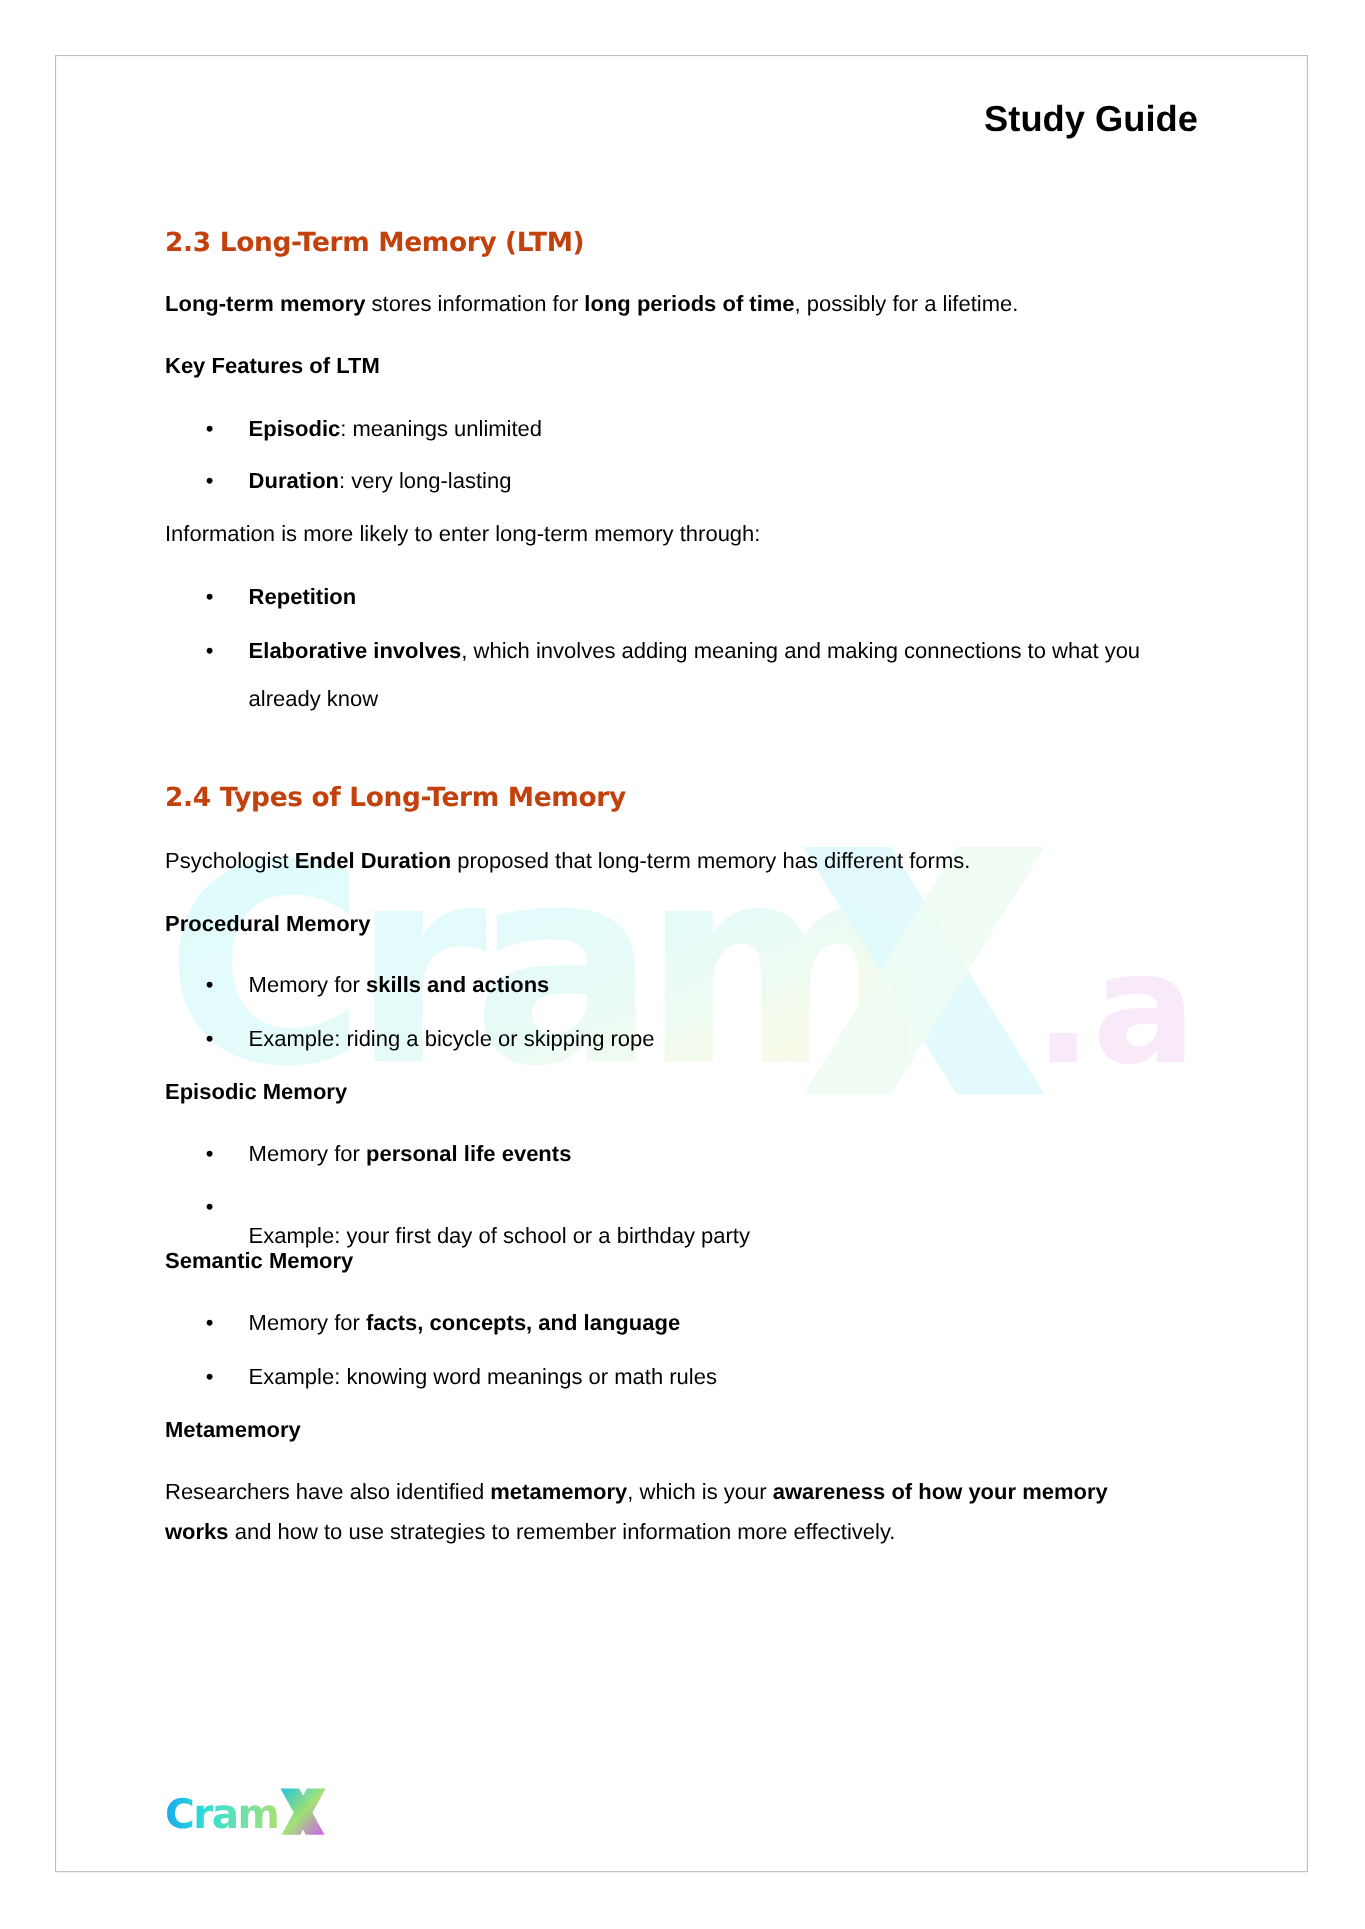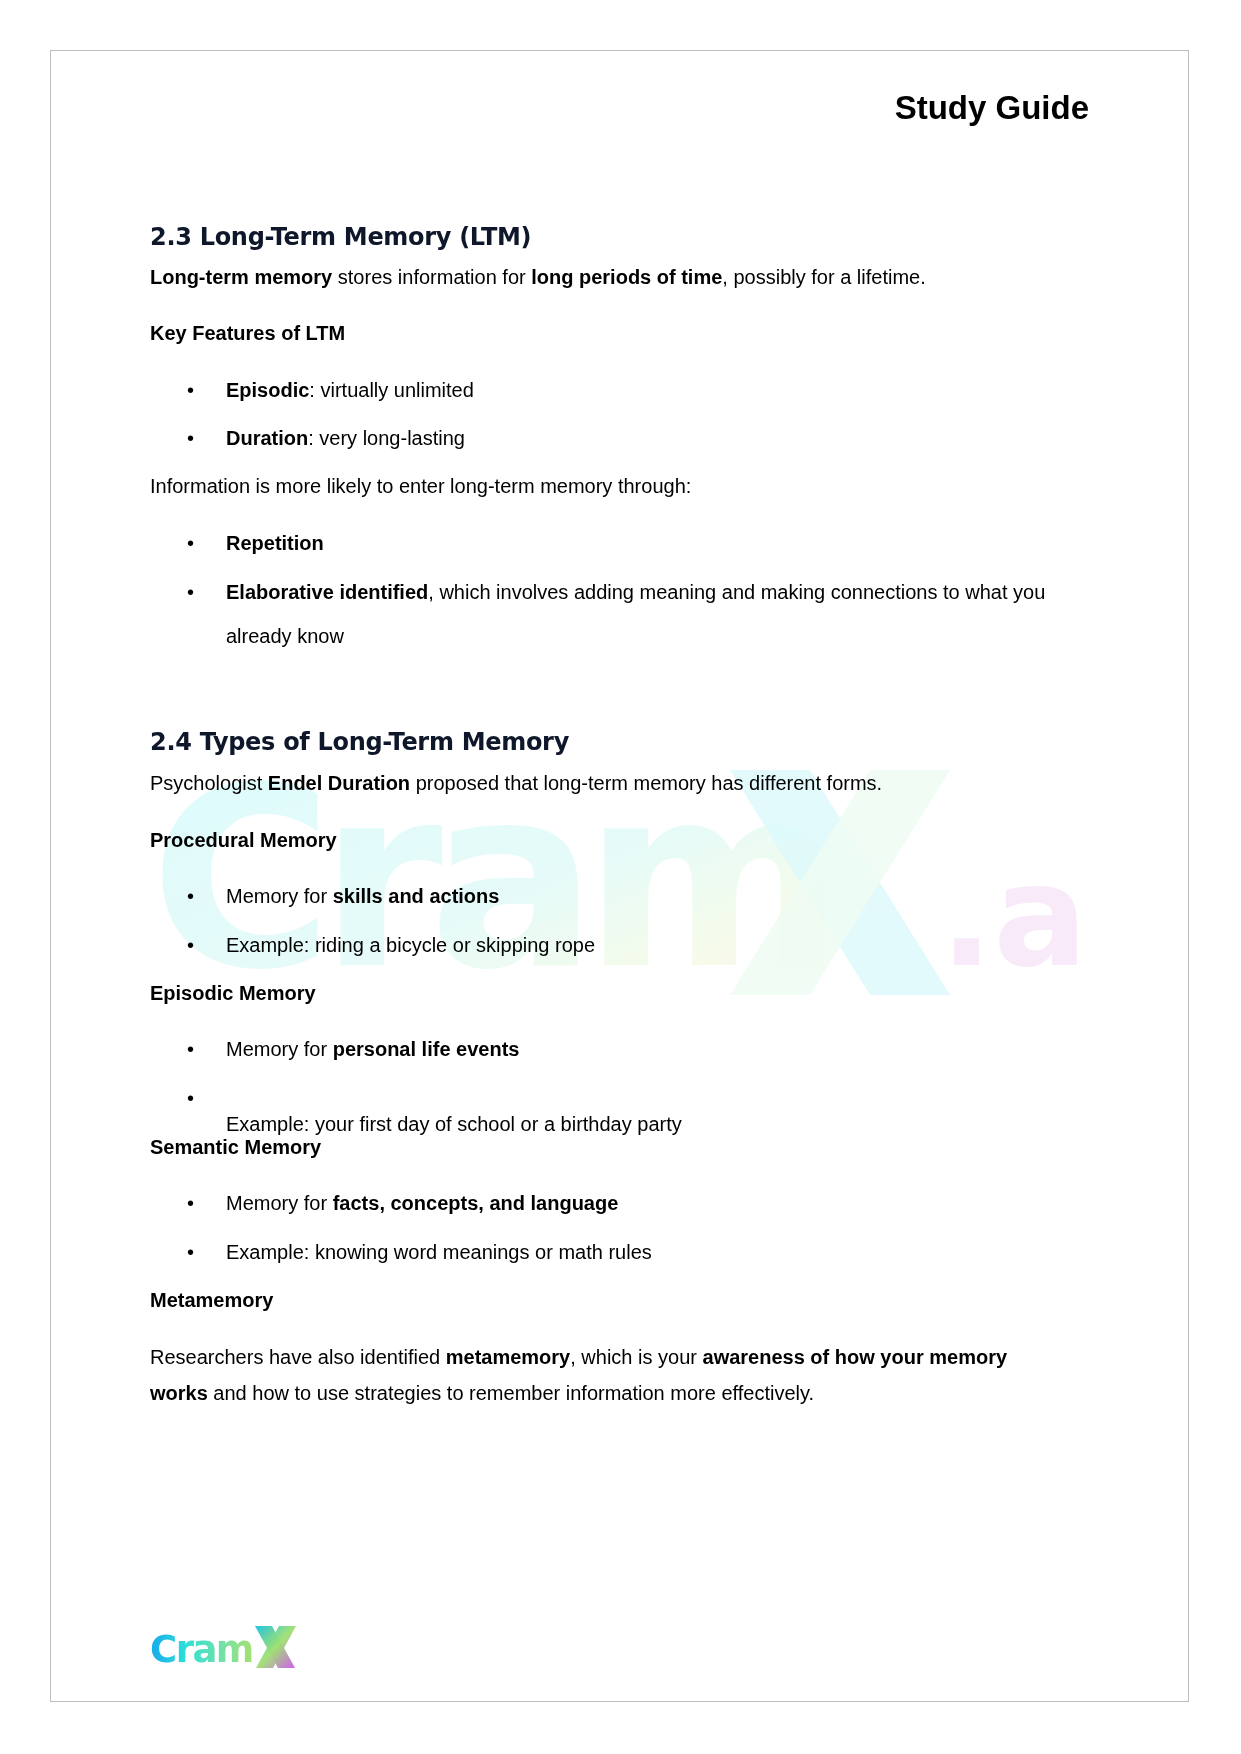--- a/index.html
+++ b/index.html
@@ -2,22 +2,22 @@
 <html><head>
 <meta charset="utf-8">
 <style>
   html, body { margin: 0; padding: 0; background: #ffffff; }
   body { width: 1241px; height: 1754px; position: relative; overflow: hidden;
          font-family: "Liberation Sans", sans-serif; color: #000; }
   .page { position: absolute; left: 50px; top: 50px; width: 1139px; height: 1652px;
           border: 1px solid #bdbdbd; box-sizing: border-box; }
   .abs { position: absolute; white-space: nowrap; }
   .title { font-size: 33px; font-weight: bold; right: 152px; top: 89px; line-height: 38px; }
-  .h2 { font-family: "DejaVu Sans", sans-serif; font-size: 24px; font-weight: bold; color: #0f172a;
-        left: 150px; line-height: 30px; letter-spacing: -0.3px; margin-top: 17px; }
+  .h2 { font-family: "DejaVu Sans", sans-serif; font-size: 24px; font-weight: bold; color: #c2410c;
+        left: 150px; line-height: 30px; letter-spacing: -0.3px; }
   .p { font-size: 20px; left: 150px; line-height: 24px; }
   .sub { font-size: 20px; font-weight: bold; left: 150px; line-height: 24px; text-align: center; }
   .bullet { font-size: 20px; left: 187px; line-height: 24px; }
   .li { font-size: 20px; left: 226px; line-height: 24px; }
   b { font-weight: bold; }
   .watermark { position: absolute; left: 150px; top: 760px; width: 945px; height: 235px;
                pointer-events: none; opacity: 1; }
   .logo { position: absolute; left: 150px; top: 1622px; width: 150px; height: 50px; }
 </style>
 </head>
@@ -42,32 +42,32 @@
 
 <div class="abs title">Study Guide</div>
 
 <div class="abs h2" style="top:205px">2.3 Long-Term Memory (LTM)</div>
 
 <div class="abs p" style="top:265px"><b>Long-term memory</b><span> stores information for </span><b>long periods of time</b><span>, possibly for a lifetime.</span></div>
 
 <div class="abs sub" style="top:321px">Key Features of LTM</div>
 
 <div class="abs bullet" style="top:378px">•</div>
-<div class="abs li" style="top:378px"><b>Episodic</b><span>: virtually unlimited</span></div>
+<div class="abs li" style="top:378px"><b>Episodic</b><span>: meanings unlimited</span></div>
 
 <div class="abs bullet" style="top:426px">•</div>
 <div class="abs li" style="top:426px"><b>Duration</b><span>: very long-lasting</span></div>
 
 <div class="abs p" style="top:474px">Information is more likely to enter long-term memory through:</div>
 
 <div class="abs bullet" style="top:531px">•</div>
 <div class="abs li" style="top:531px"><b>Repetition</b></div>
 
 <div class="abs bullet" style="top:580px">•</div>
-<div class="abs li" style="top:580px"><b>Elaborative identified</b><span>, which involves adding meaning and making connections to what you</span></div>
+<div class="abs li" style="top:580px"><b>Elaborative involves</b><span>, which involves adding meaning and making connections to what you</span></div>
 <div class="abs li" style="top:624px">already know</div>
 
 <div class="abs h2" style="top:710px">2.4 Types of Long-Term Memory</div>
 
 <div class="abs p" style="top:771px"><span>Psychologist </span><b>Endel Duration</b><span> proposed that long-term memory has different forms.</span></div>
 
 <div class="abs sub" style="top:828px">Procedural Memory</div>
 <div class="abs bullet" style="top:884px">•</div>
 <div class="abs li" style="top:884px"><span>Memory for </span><b>skills and actions</b></div>
 <div class="abs bullet" style="top:933px">•</div>

